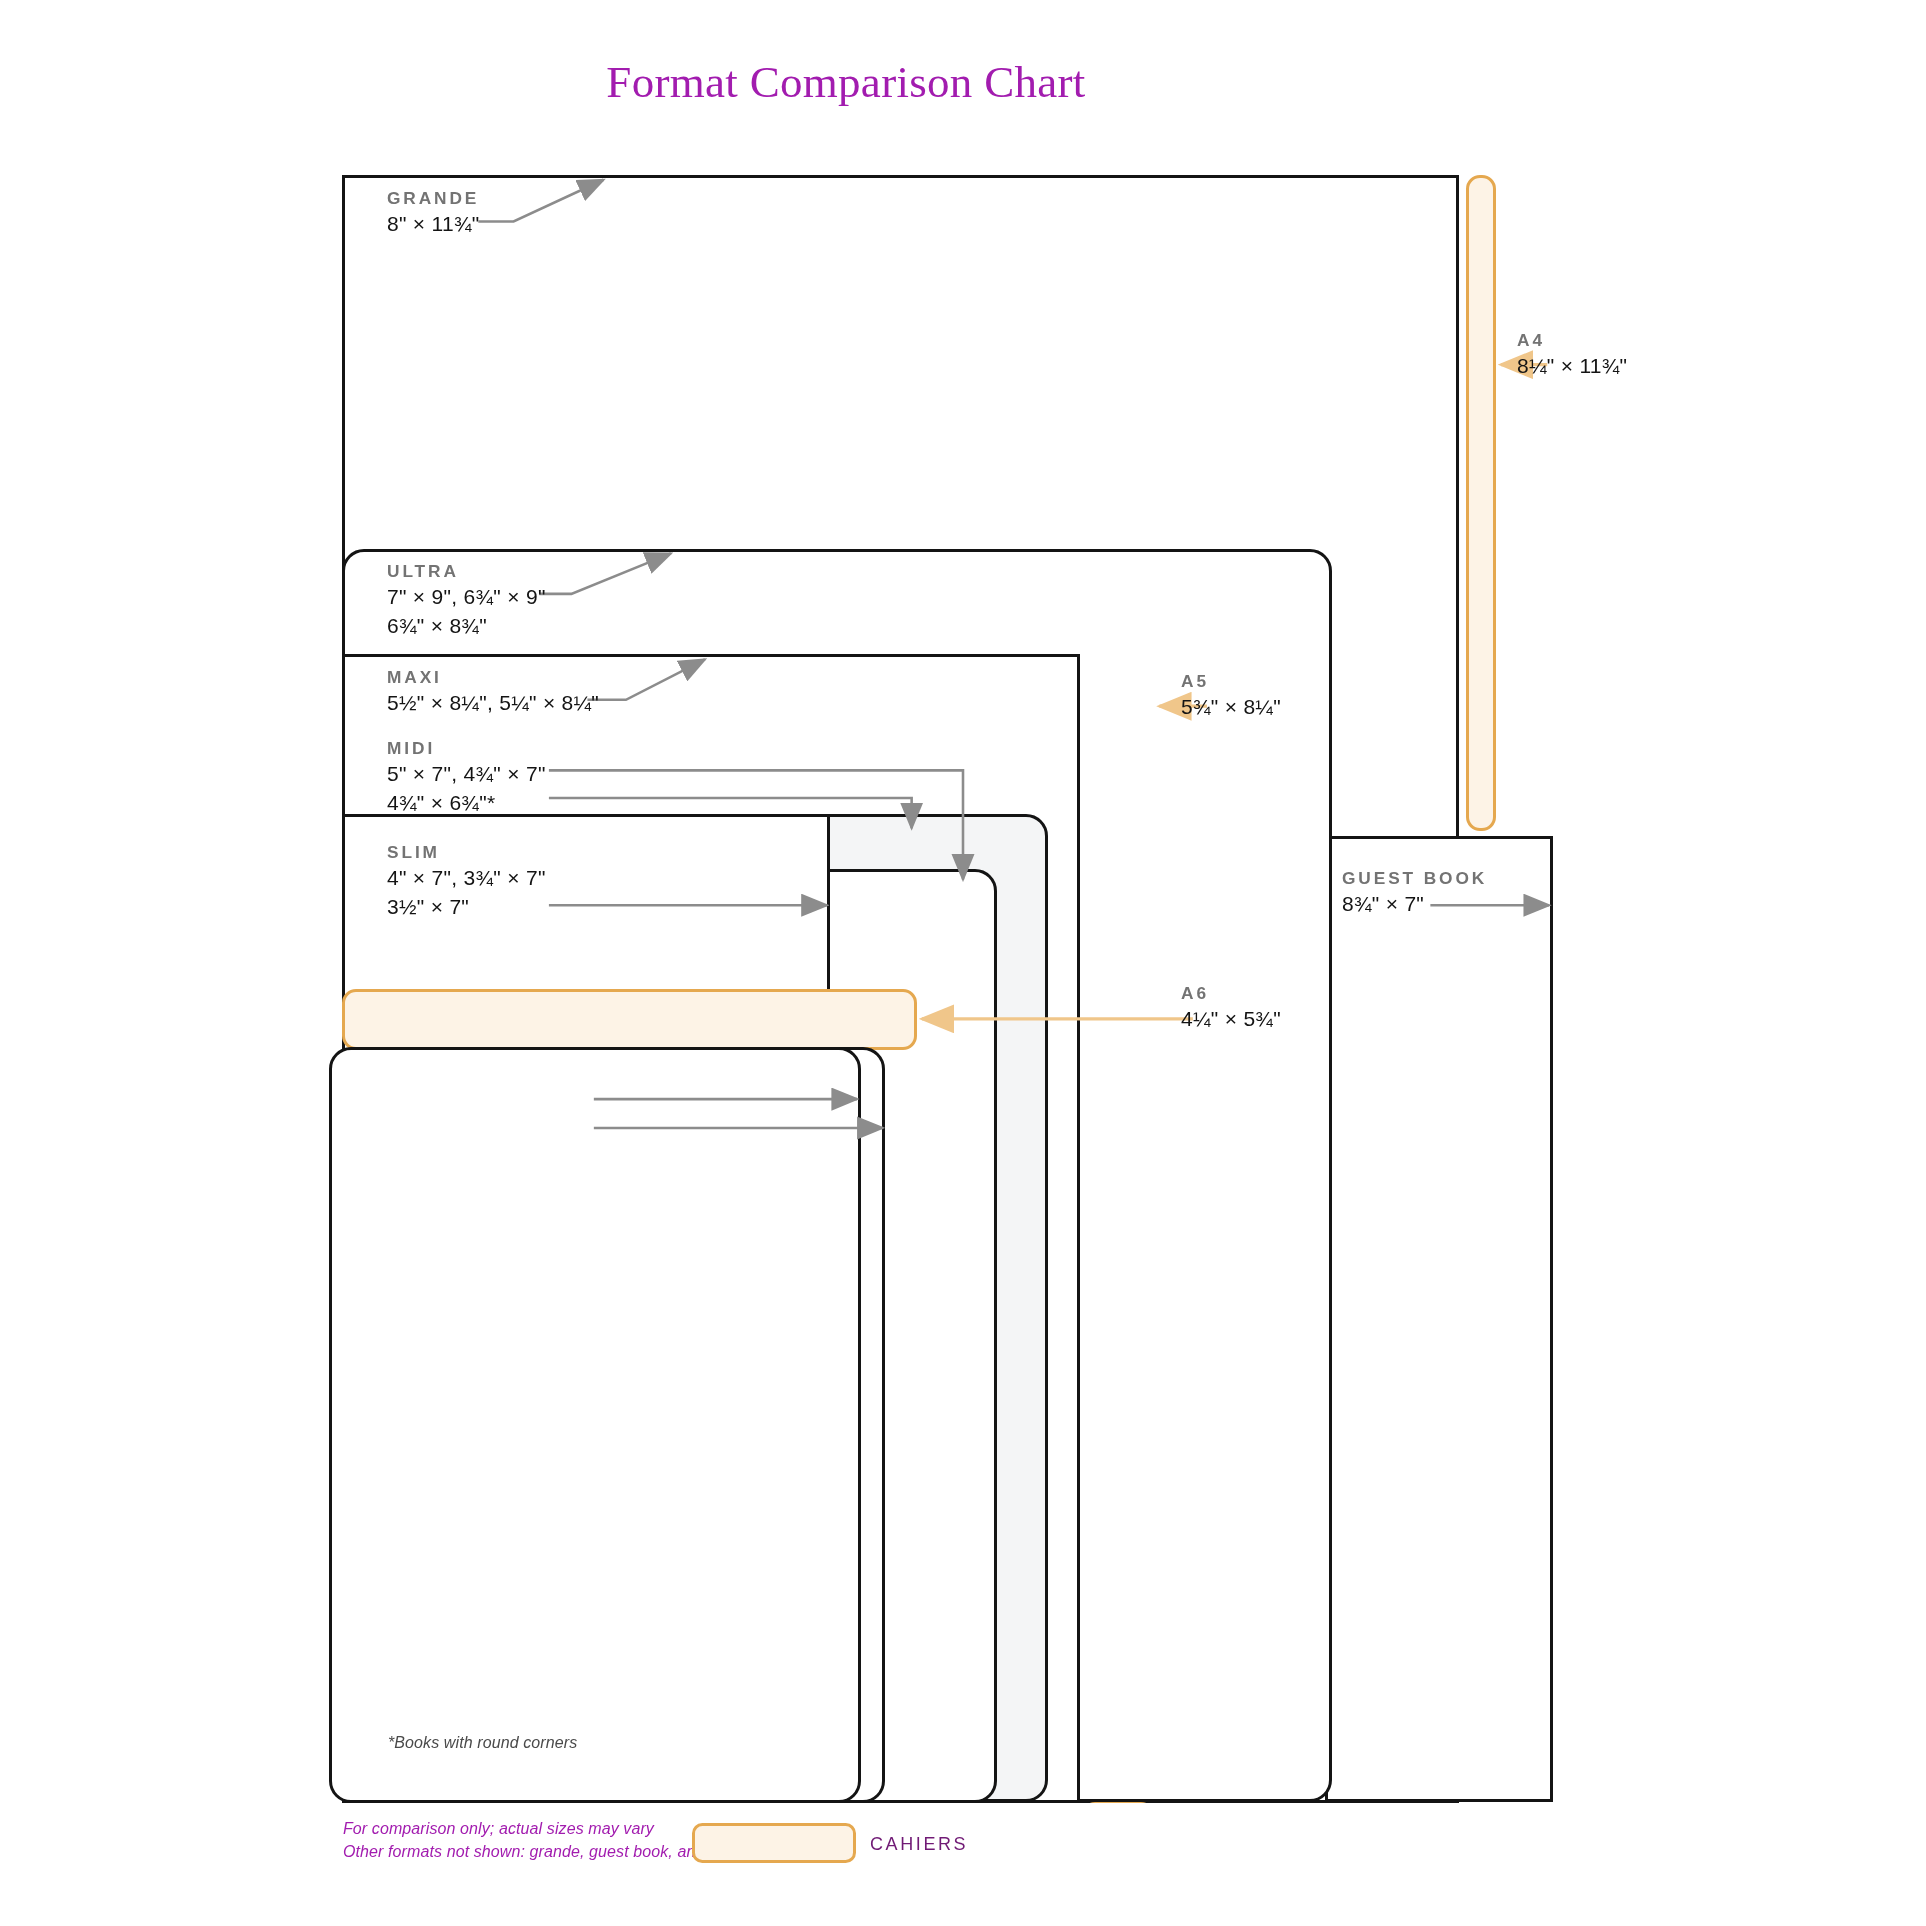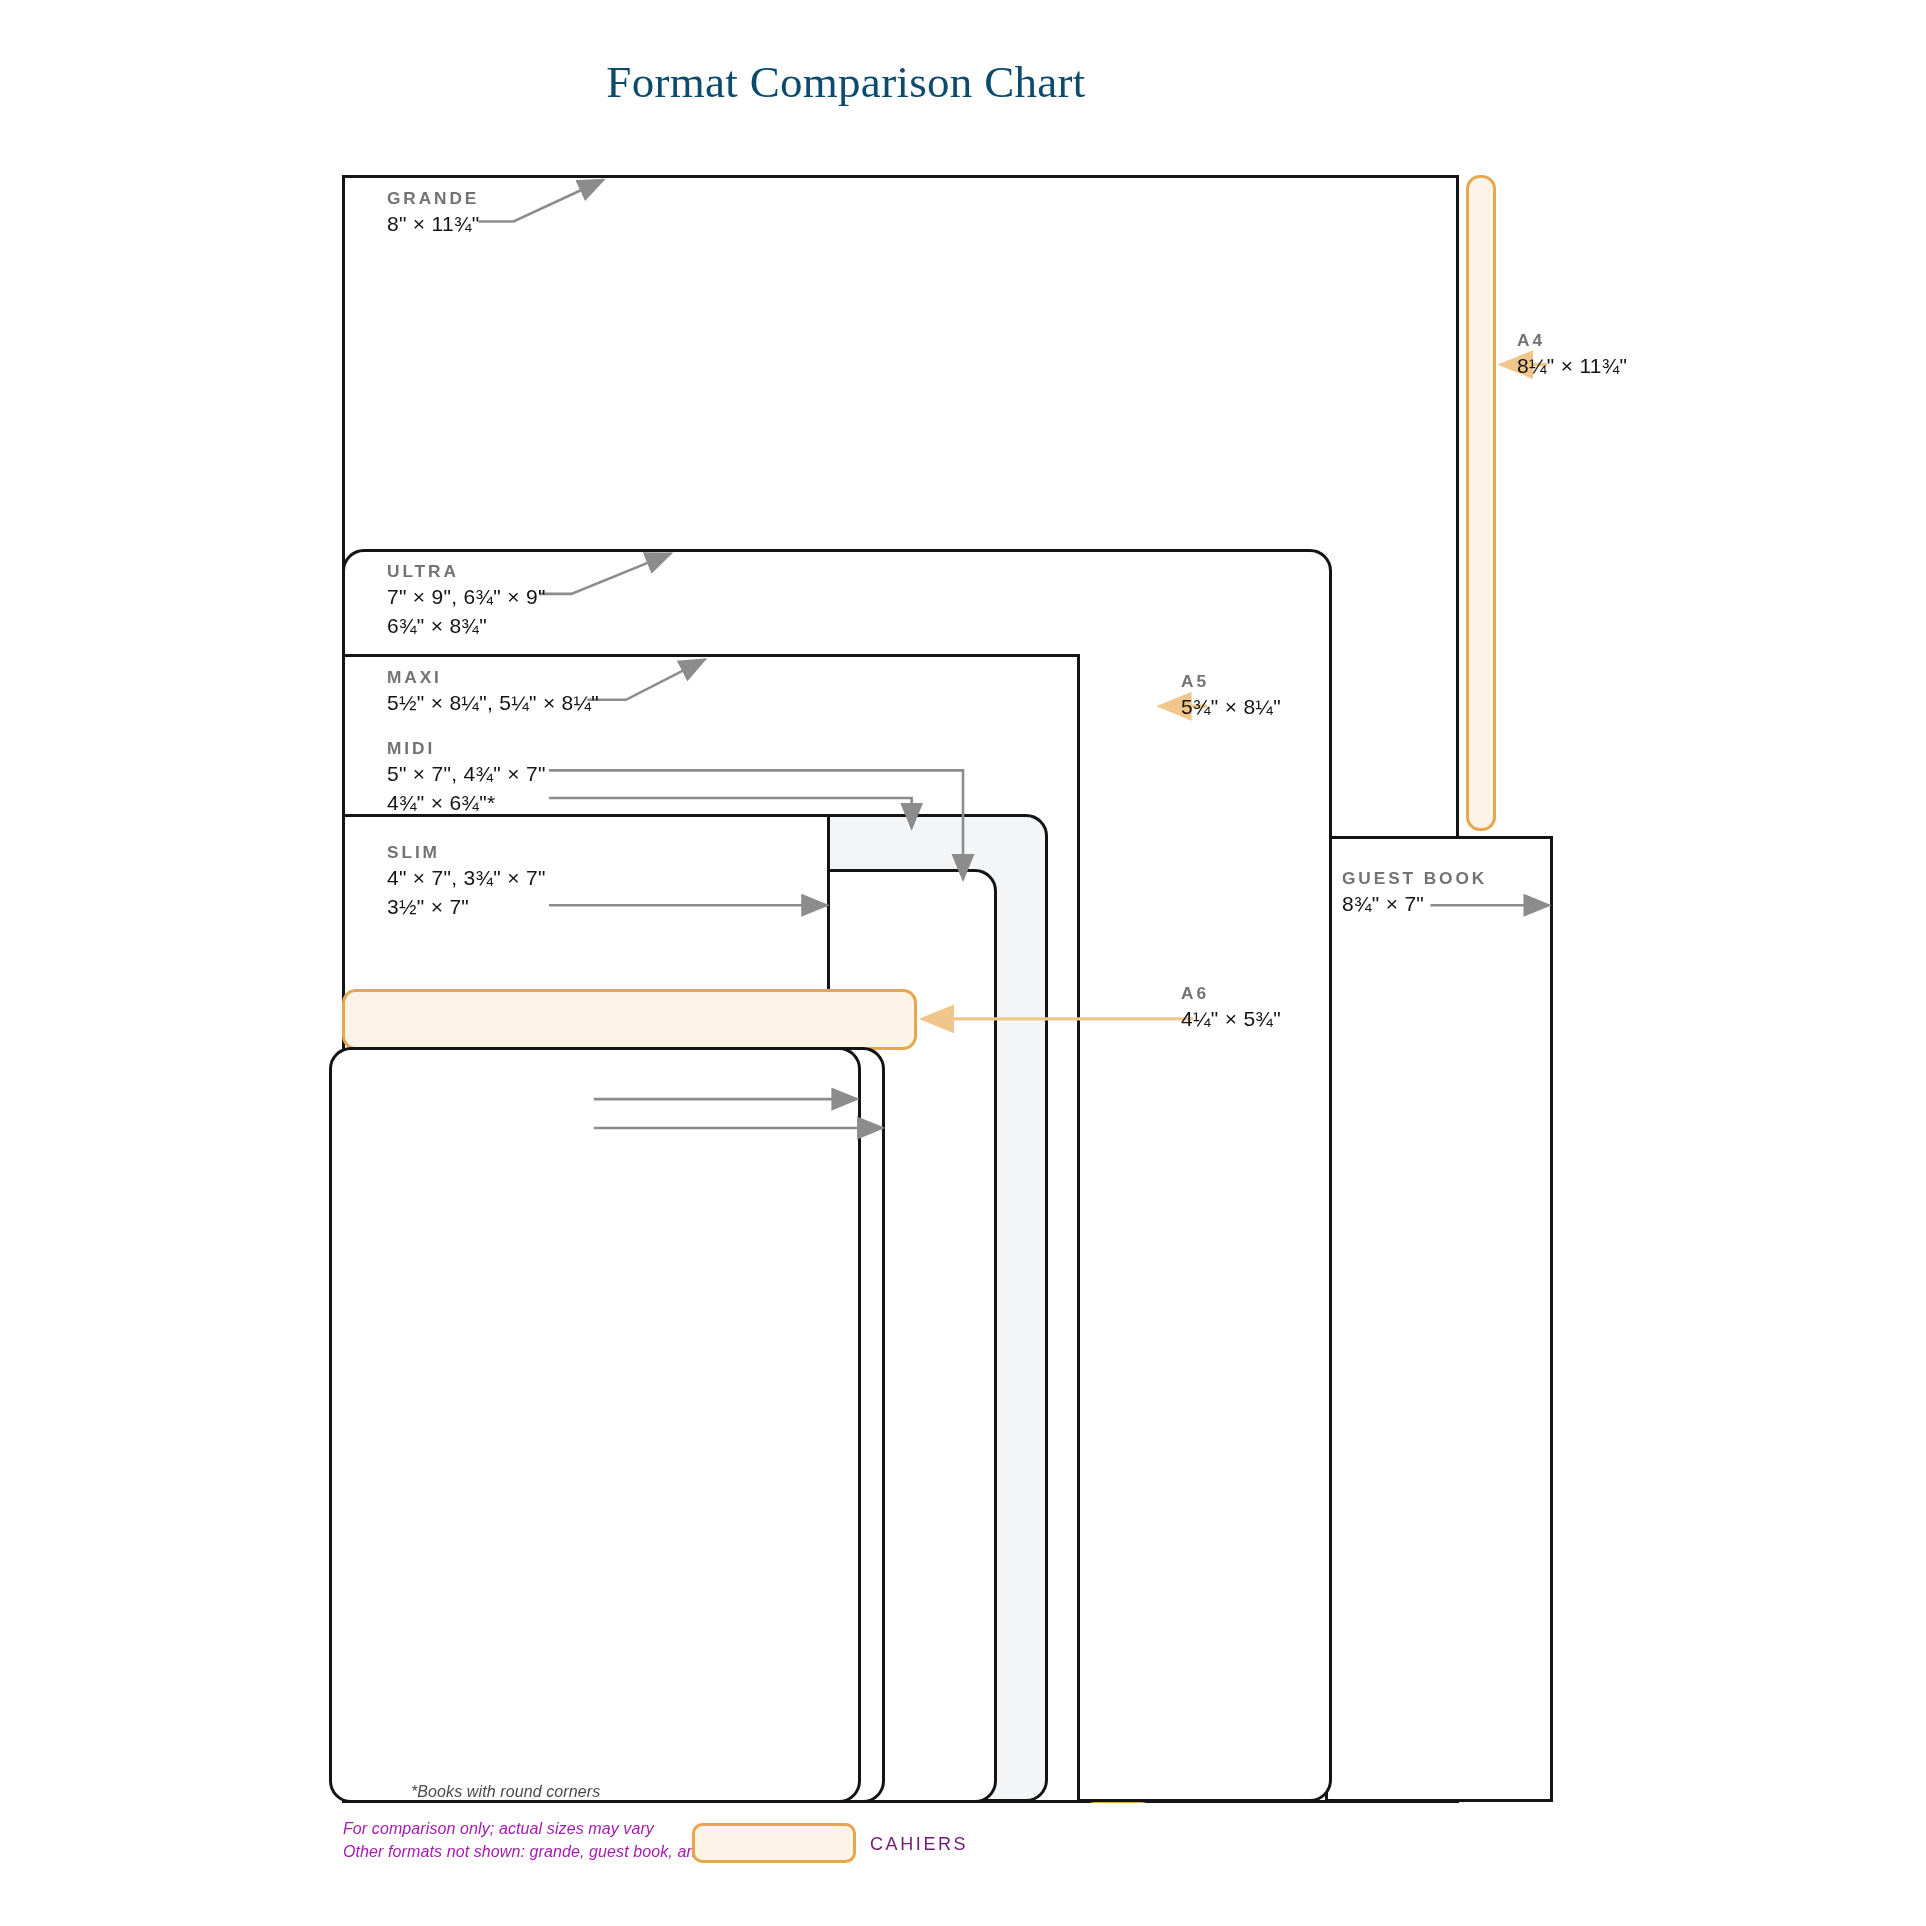--- a/index.html
+++ b/index.html
@@ -23,21 +23,21 @@
   
   .page-title {
     position: absolute;
     top: 56px;
     left: 0;
     width: 1692px;
     text-align: center;
     font-family: "Liberation Serif", serif;
     font-size: 45px;
     font-weight: 400;
-    color: #0c4a6e;
+    color: #a21caf;
     letter-spacing: 0.3px;
   }
 
   
   .fmt-box {
     position: absolute;
     box-sizing: border-box;
     background: #ffffff;
     border: 3.2px solid #141414;
   }
@@ -232,21 +232,21 @@
   <div class="lbl" style="left:1181px; top:670px; z-index:30;">
     <div class="lbl-name">A5</div>
     <div class="lbl-dim">5¾" × 8¼"</div>
   </div>
 
   <div class="lbl" style="left:1181px; top:982px; z-index:30;">
     <div class="lbl-name">A6</div>
     <div class="lbl-dim">4¼" × 5¾"</div>
   </div>
 
-  <div class="footnote-inner" style="left:388px; top:1783px; z-index:30;margin-left:23px;">*Books with round corners</div>
+  <div class="footnote-inner" style="left:388px; top:1734px; z-index:30;">*Books with round corners</div>
 
   <div class="footer-note" style="left:343px; top:1817px; z-index:30;">
     <div>For comparison only; actual sizes may vary</div>
     <div>Other formats not shown: grande, guest book, and A4</div>
   </div>
 
   <div class="legend-swatch" style="left:692px; top:1823px; width:164px; height:40px; z-index:30;"></div>
 
   <div class="legend-label" style="left:870px; top:1834px; z-index:30;">CAHIERS</div>
 

